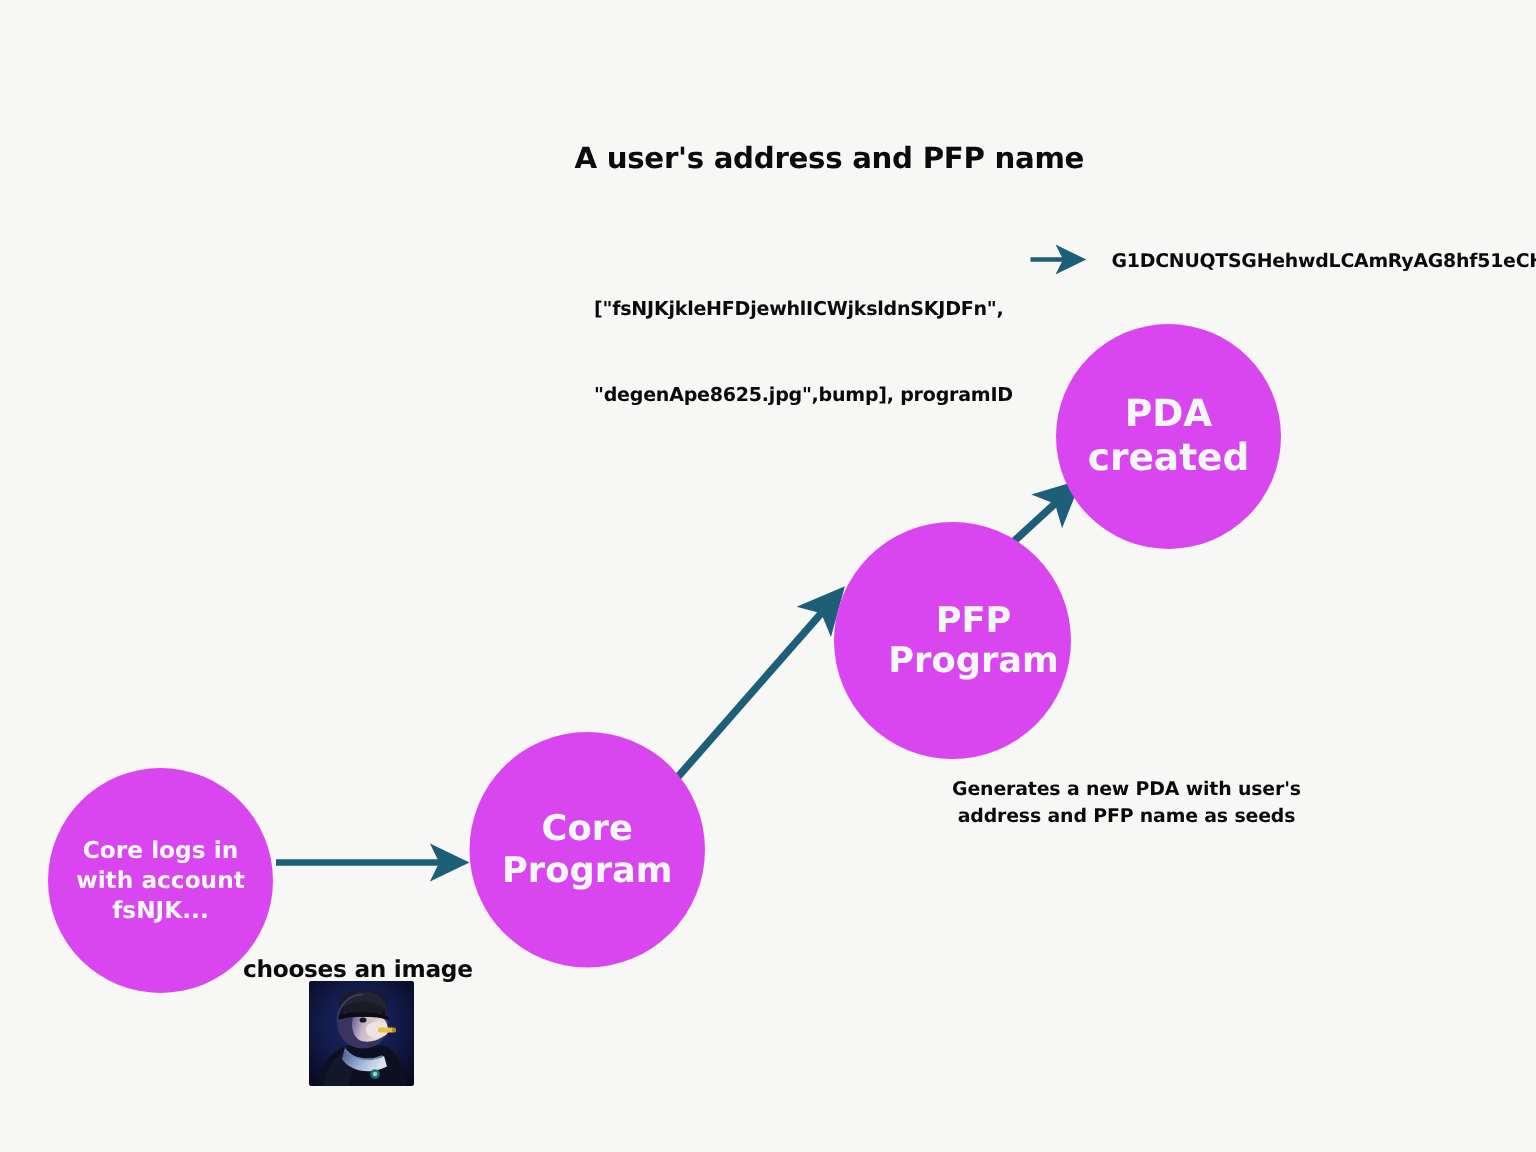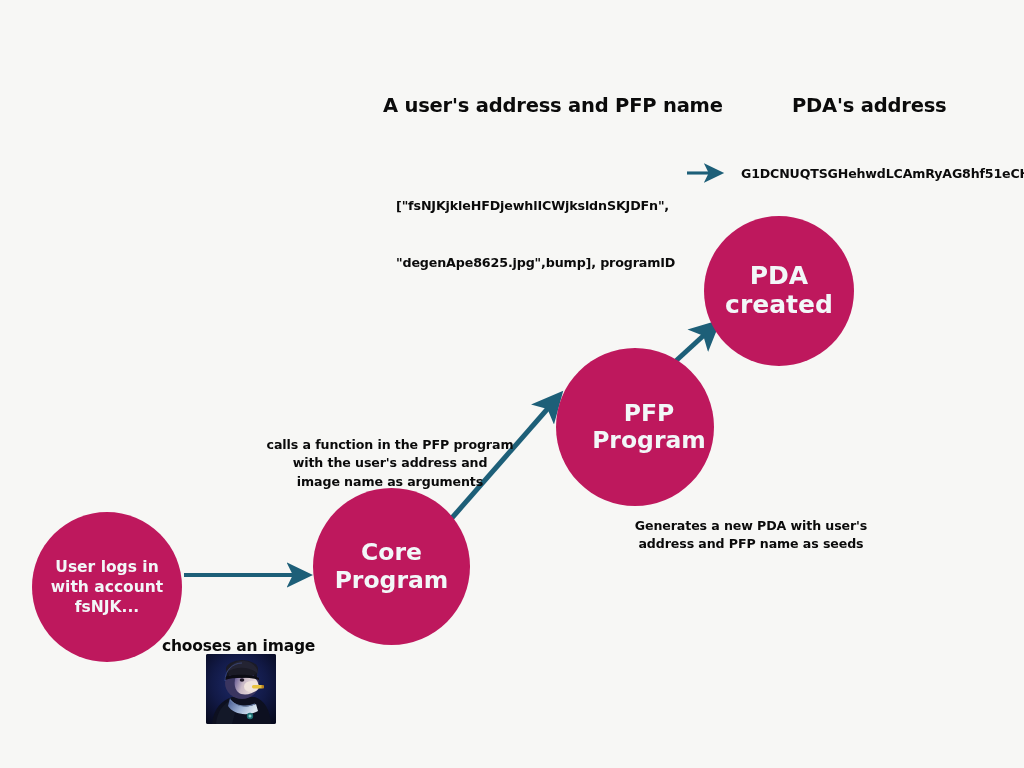--- a/index.html
+++ b/index.html
@@ -76,21 +76,21 @@
 
   .filename {
     font-size: 16.5px;
     letter-spacing: -0.2px;
   }
 
   
   .node {
     position: absolute;
     border-radius: 50%;
-    background: #be185d;
+    background: #d946ef;
     display: flex;
     align-items: center;
     justify-content: center;
     text-align: center;
     color: #f2f7f8;
     font-weight: bold;
     box-sizing: border-box;
   }
   .node .node-label {
     white-space: pre-line;
@@ -150,21 +150,20 @@
     </g>
 
     <g>
       <line x1="667" y1="369" x2="714" y2="326" stroke="#1d5f78" stroke-width="5" marker-end="url(#ah)"></line>
     </g>
   </svg>
 
   <div class="txt heading-major" style="left:383px; top:94px;">A user's address and PFP name</div>
 
 
-  <div class="txt heading-major" style="left:792px; top:94px;">PDA's address</div>
 
   <div class="txt seed-block" style="left:396px; top:158px;">
     <div>["fsNJKjkleHFDjewhlICWjksldnSKJDFn",</div>
     <div>"degenApe8625.jpg",bump], programID</div>
   </div>
 
   <div class="txt pda-addr" style="left:741px; top:166px;">G1DCNUQTSGHehwdLCAmRyAG8hf51eCH4</div>
 
   <div class="node" id="node-pda">
     <span class="node-label">PDA
@@ -175,28 +174,25 @@
     <span class="node-label">PFP
 Program</span>
   </div>
 
   <div class="node" id="node-core">
     <span class="node-label">Core
 Program</span>
   </div>
 
   <div class="node" id="node-user">
-    <span class="node-label">User logs in
+    <span class="node-label">Core logs in
 with  account
 fsNJK...</span>
   </div>
 
-  <div class="txt annot" style="left:266px; top:436px; width:248px; white-space:pre-line;">calls a function in the PFP program
-with the user's address and
-image name as arguments</div>
 
   <div class="txt annot" style="left:622px; top:517px; width:258px; white-space:pre-line;">Generates a new PDA with user's
 address and PFP name as seeds</div>
 
   <div class="txt caption" style="left:162px; top:637px;">chooses an image</div>
 
 
   <div id="thumb">
     <svg width="70" height="70" viewBox="0 0 70 70">
       <defs>

